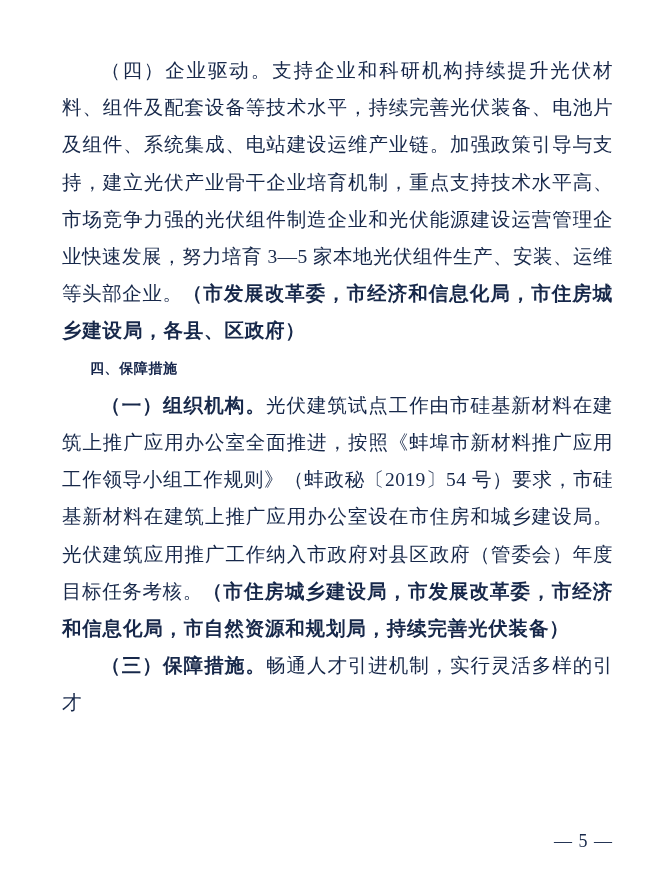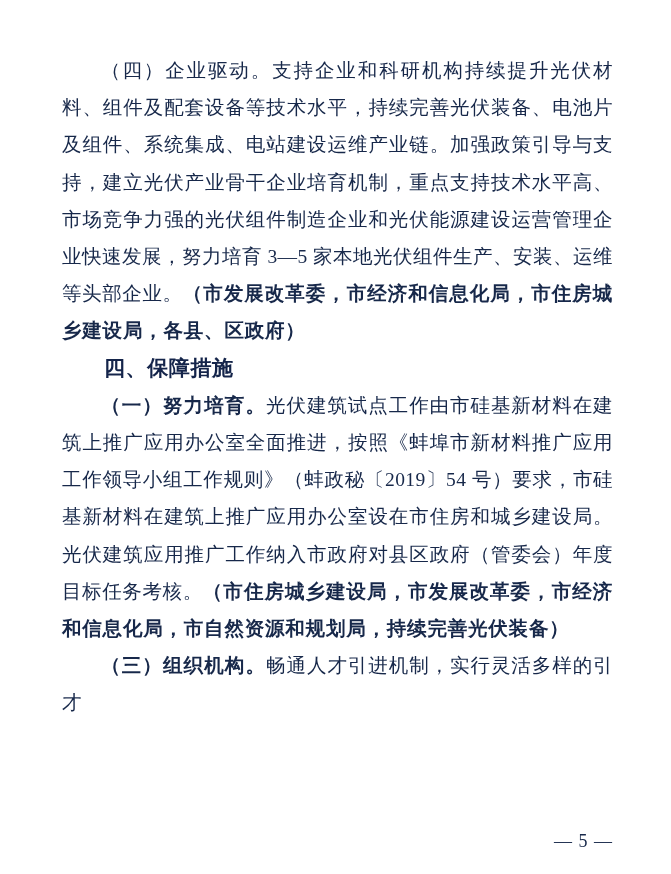--- a/index.html
+++ b/index.html
@@ -30,21 +30,21 @@
     text-justify: inter-ideograph;
   }
   p.para {
     margin: 0;
     text-indent: 2em;
   }
   .heading {
     margin: 0;
     text-indent: 2em;
     font-weight: bold;
-    font-size: 21px;
+    font-size: 14px;
     line-height: 37.2px;
     color: #14244a;
     letter-spacing: 0.6px;
   }
   .bold-seg {
     font-weight: bold;
     letter-spacing: 0.8px;
   }
   .sub-title {
     font-weight: bold;
@@ -62,21 +62,21 @@
 </head>
 <body>
 
 <div class="page">
   <div class="doc-body">
 
     <p class="para"><span>（四）企业驱动。支持企业和科研机构持续提升光伏材料、组件及配套设备等技术水平，持续完善光伏装备、电池片及组件、系统集成、电站建设运维产业链。加强政策引导与支持，建立光伏产业骨干企业培育机制，重点支持技术水平高、市场竞争力强的光伏组件制造企业和光伏能源建设运营管理企业快速发展，努力培育 3—5 家本地光伏组件生产、安装、运维等头部企业。</span><span class="bold-seg">（市发展改革委，市经济和信息化局，市住房城乡建设局，各县、区政府）</span></p>
 
     <p class="heading">四、保障措施</p>
 
-    <p class="para"><span class="sub-title">（一）努力培育。</span><span>光伏建筑试点工作由市硅基新材料在建筑上推广应用办公室全面推进，按照《蚌埠市新材料推广应用工作领导小组工作规则》（蚌政秘〔2019〕54 号）要求，市硅基新材料在建筑上推广应用办公室设在市住房和城乡建设局。光伏建筑应用推广工作纳入市政府对县区政府（管委会）年度目标任务考核。</span><span class="bold-seg">（市住房城乡建设局，市发展改革委，市经济和信息化局，市自然资源和规划局，持续完善光伏装备）</span></p>
+    <p class="para"><span class="sub-title">（一）组织机构。</span><span>光伏建筑试点工作由市硅基新材料在建筑上推广应用办公室全面推进，按照《蚌埠市新材料推广应用工作领导小组工作规则》（蚌政秘〔2019〕54 号）要求，市硅基新材料在建筑上推广应用办公室设在市住房和城乡建设局。光伏建筑应用推广工作纳入市政府对县区政府（管委会）年度目标任务考核。</span><span class="bold-seg">（市住房城乡建设局，市发展改革委，市经济和信息化局，市自然资源和规划局，持续完善光伏装备）</span></p>
 
 
-    <p class="para"><span class="sub-title">（三）组织机构。</span><span>畅通人才引进机制，实行灵活多样的引才</span></p>
+    <p class="para"><span class="sub-title">（三）保障措施。</span><span>畅通人才引进机制，实行灵活多样的引才</span></p>
 
   </div>
 
   <div class="page-number">— 5 —</div>
 </div>
 
 </body></html>

